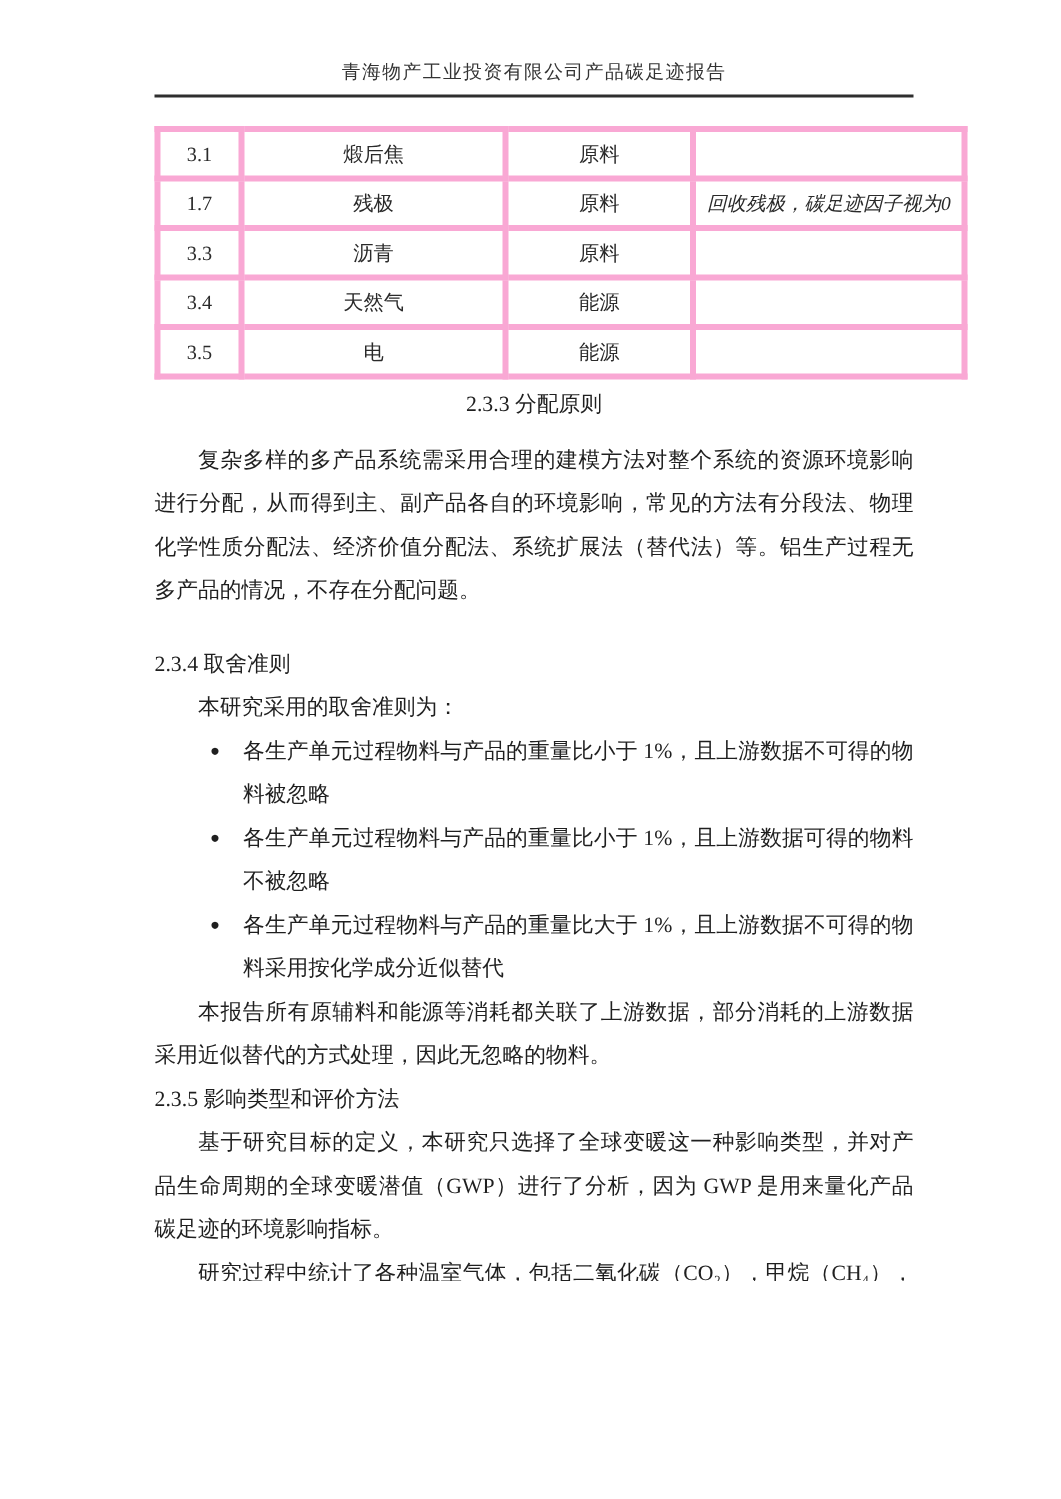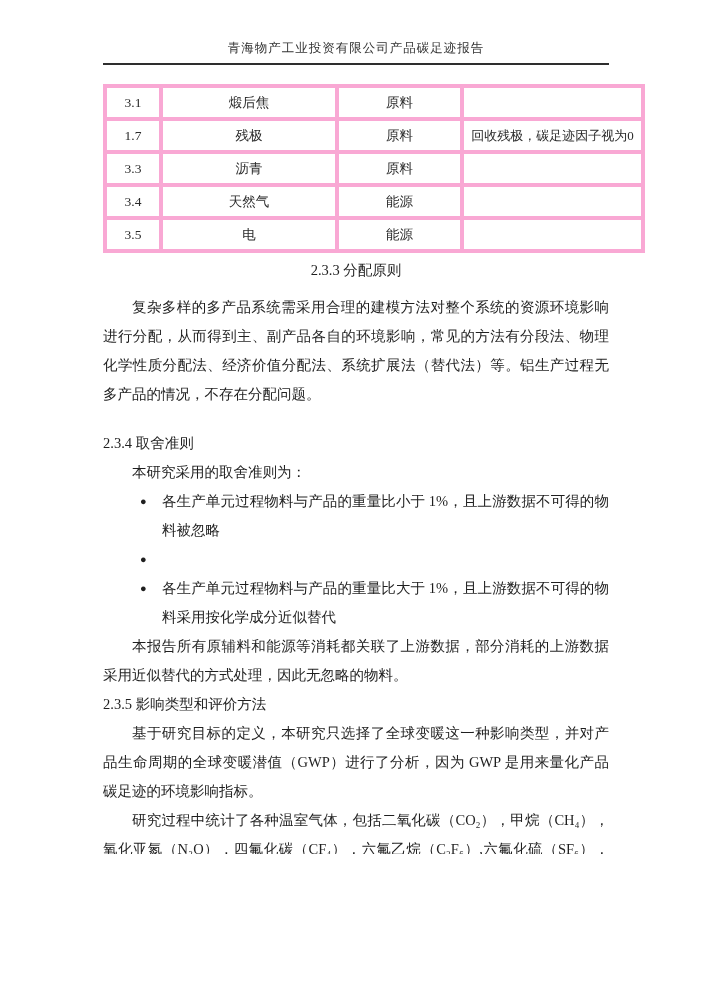--- a/index.html
+++ b/index.html
@@ -38,21 +38,21 @@
     border:4px solid #f9a8d4;
     height:29px;
     text-align:center;
     padding:0 2px;
     overflow:hidden;
     white-space:nowrap;
   }
   td.col-no   { width:48px; }
   td.col-name { width:168px; }
   td.col-type { width:117px; }
-  td.col-note { width:173px; text-align:left; padding-left:5px; font-size:13px; }
+  td.col-note { width:173px; text-align:left; padding-left:5px; font-size:13px;font-style:italic; }
   .section-heading {
     font-size:14.5px;
     line-height:29px;
     margin:0;
     font-weight:normal;
   }
   .h-233 { margin-top:3px;text-align:center; }
   .h-234 { margin-top:20px; }
   .h-235 { margin-top:0; }
   .para {
@@ -142,20 +142,21 @@
   <div class="section">
     <h2 class="section-heading h-234">2.3.4 取舍准则</h2>
     <p class="para">本研究采用的取舍准则为：</p>
     <div class="bullet-list">
       <div class="bullet-item">
         <span class="bullet-marker">●</span>
         <span class="bullet-text">各生产单元过程物料与产品的重量比小于 1%，且上游数据不可得的物料被忽略</span>
       </div>
       <div class="bullet-item">
         <span class="bullet-marker">●</span>
+        <span class="bullet-text">各生产单元过程物料与产品的重量比小于 1%，且上游数据可得的物料不被忽略</span>
       </div>
       <div class="bullet-item">
         <span class="bullet-marker">●</span>
         <span class="bullet-text">各生产单元过程物料与产品的重量比大于 1%，且上游数据不可得的物料采用按化学成分近似替代</span>
       </div>
     </div>
     <p class="para">本报告所有原辅料和能源等消耗都关联了上游数据，部分消耗的上游数据采用近似替代的方式处理，因此无忽略的物料。</p>
   </div>
 
   <div class="section">

